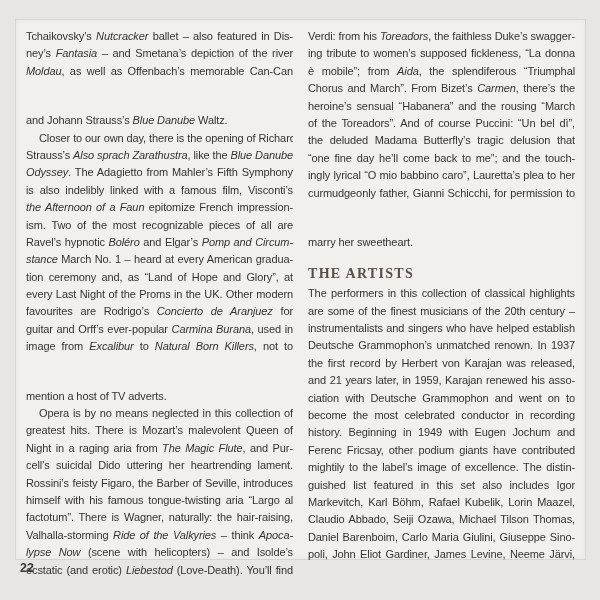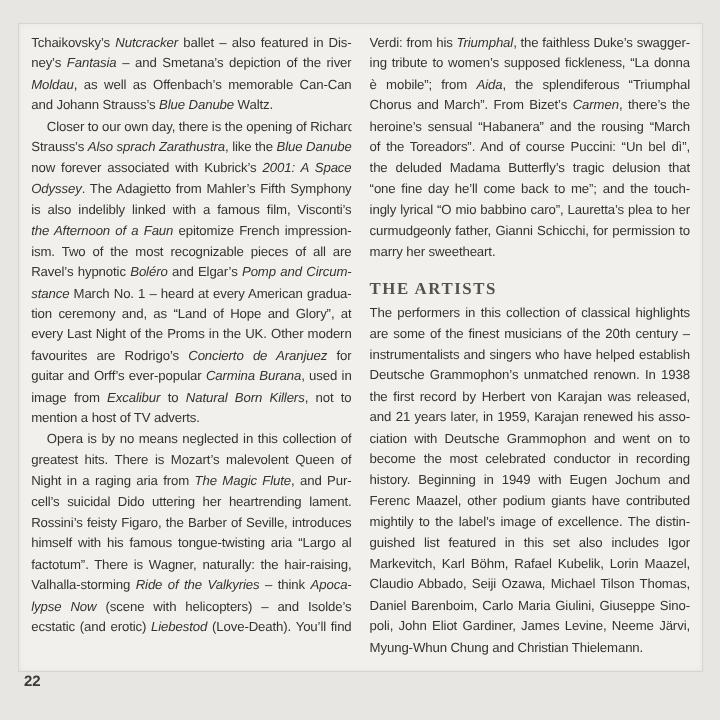--- a/index.html
+++ b/index.html
@@ -39,20 +39,21 @@
   .line {
     line-height: 17.4px;
     height: 17.4px;
     text-align: justify;
     text-align-last: justify;
     white-space: nowrap;
     overflow: hidden;
   }
   .line.last {
     text-align-last: left;
+    margin-top: 32px;
   }
   .line.indent {
     text-indent: 13px;
   }
   .line i { font-style: italic; }
   .section-heading {
     font-family: "Liberation Serif", serif;
     font-weight: bold;
     font-size: 14px;
     letter-spacing: 1.3px;
@@ -75,21 +76,20 @@
 
 <div class="page-panel">
   <div class="columns">
     <div class="column">
         <div class="line"><span>Tchaikovsky’s </span><i>Nutcracker</i><span> ballet – also featured in Dis-</span></div>
         <div class="line"><span>ney’s </span><i>Fantasia</i><span> – and Smetana’s depiction of the river</span></div>
         <div class="line"><i>Moldau</i><span>, as well as Offenbach’s memorable Can-Can</span></div>
         <div class="line last"><span>and Johann Strauss’s </span><i>Blue Danube</i><span> Waltz.</span></div>
         <div class="line indent"><span>Closer to our own day, there is the opening of Richard</span></div>
         <div class="line"><span>Strauss’s </span><i>Also sprach Zarathustra</i><span>, like the </span><i>Blue Danube</i></div>
-        <div class="line"><span>now forever associated with Kubrick’s </span><i>2001: A Space</i></div>
         <div class="line"><i>Odyssey</i><span>. The Adagietto from Mahler’s Fifth Symphony</span></div>
         <div class="line"><span>is also indelibly linked with a famous film, Visconti’s</span></div>
         <div class="line"><i>the Afternoon of a Faun</i><span> epitomize French impression-</span></div>
         <div class="line"><span>ism. Two of the most recognizable pieces of all are</span></div>
         <div class="line"><span>Ravel’s hypnotic </span><i>Boléro</i><span> and Elgar’s </span><i>Pomp and Circum-</i></div>
         <div class="line"><i>stance</i><span> March No. 1 – heard at every American gradua-</span></div>
         <div class="line"><span>tion ceremony and, as “Land of Hope and Glory”, at</span></div>
         <div class="line"><span>every Last Night of the Proms in the UK. Other modern</span></div>
         <div class="line"><span>favourites are Rodrigo’s </span><i>Concierto de Aranjuez</i><span> for</span></div>
         <div class="line"><span>guitar and Orff’s ever-popular </span><i>Carmina Burana</i><span>, used in</span></div>
@@ -100,42 +100,42 @@
         <div class="line"><span>Night in a raging aria from </span><i>The Magic Flute</i><span>, and Pur-</span></div>
         <div class="line"><span>cell’s suicidal Dido uttering her heartrending lament.</span></div>
         <div class="line"><span>Rossini’s feisty Figaro, the Barber of Seville, introduces</span></div>
         <div class="line"><span>himself with his famous tongue-twisting aria “Largo al</span></div>
         <div class="line"><span>factotum”. There is Wagner, naturally: the hair-raising,</span></div>
         <div class="line"><span>Valhalla-storming </span><i>Ride of the Valkyries</i><span> – think </span><i>Apoca-</i></div>
         <div class="line"><i>lypse Now</i><span> (scene with helicopters) – and Isolde’s</span></div>
         <div class="line"><span>ecstatic (and erotic) </span><i>Liebestod</i><span> (Love-Death). You’ll find</span></div>
       </div>
     <div class="column">
-        <div class="line"><span>Verdi: from his </span><i>Triumphal</i><span>, the faithless Duke’s swagger-</span></div>
+        <div class="line"><span>Verdi: from his </span><i>Toreadors</i><span>, the faithless Duke’s swagger-</span></div>
         <div class="line"><span>ing tribute to women’s supposed fickleness, “La donna</span></div>
         <div class="line"><span>è mobile”; from </span><i>Aida</i><span>, the splendiferous “Triumphal</span></div>
         <div class="line"><span>Chorus and March”. From Bizet’s </span><i>Carmen</i><span>, there’s the</span></div>
         <div class="line"><span>heroine’s sensual “Habanera” and the rousing “March</span></div>
         <div class="line"><span>of the Toreadors”. And of course Puccini: “Un bel dì”,</span></div>
         <div class="line"><span>the deluded Madama Butterfly’s tragic delusion that</span></div>
         <div class="line"><span>“one fine day he’ll come back to me”; and the touch-</span></div>
         <div class="line"><span>ingly lyrical “O mio babbino caro”, Lauretta’s plea to her</span></div>
         <div class="line"><span>curmudgeonly father, Gianni Schicchi, for permission to</span></div>
         <div class="line last"><span>marry her sweetheart.</span></div>
         <div class="section-heading">THE ARTISTS</div>
         <div class="line"><span>The performers in this collection of classical highlights</span></div>
         <div class="line"><span>are some of the finest musicians of the 20th century –</span></div>
         <div class="line"><span>instrumentalists and singers who have helped establish</span></div>
-        <div class="line"><span>Deutsche Grammophon’s unmatched renown. In 1938</span></div>
+        <div class="line"><span>Deutsche Grammophon’s unmatched renown. In 1937</span></div>
         <div class="line"><span>the first record by Herbert von Karajan was released,</span></div>
         <div class="line"><span>and 21 years later, in 1959, Karajan renewed his asso-</span></div>
         <div class="line"><span>ciation with Deutsche Grammophon and went on to</span></div>
         <div class="line"><span>become the most celebrated conductor in recording</span></div>
         <div class="line"><span>history. Beginning in 1949 with Eugen Jochum and</span></div>
-        <div class="line"><span>Ferenc Maazel, other podium giants have contributed</span></div>
+        <div class="line"><span>Ferenc Fricsay, other podium giants have contributed</span></div>
         <div class="line"><span>mightily to the label’s image of excellence. The distin-</span></div>
         <div class="line"><span>guished list featured in this set also includes Igor</span></div>
         <div class="line"><span>Markevitch, Karl Böhm, Rafael Kubelik, Lorin Maazel,</span></div>
         <div class="line"><span>Claudio Abbado, Seiji Ozawa, Michael Tilson Thomas,</span></div>
         <div class="line"><span>Daniel Barenboim, Carlo Maria Giulini, Giuseppe Sino-</span></div>
         <div class="line"><span>poli, John Eliot Gardiner, James Levine, Neeme Järvi,</span></div>
         <div class="line last"><span>Myung-Whun Chung and Christian Thielemann.</span></div>
       </div>
   </div>
 </div>

